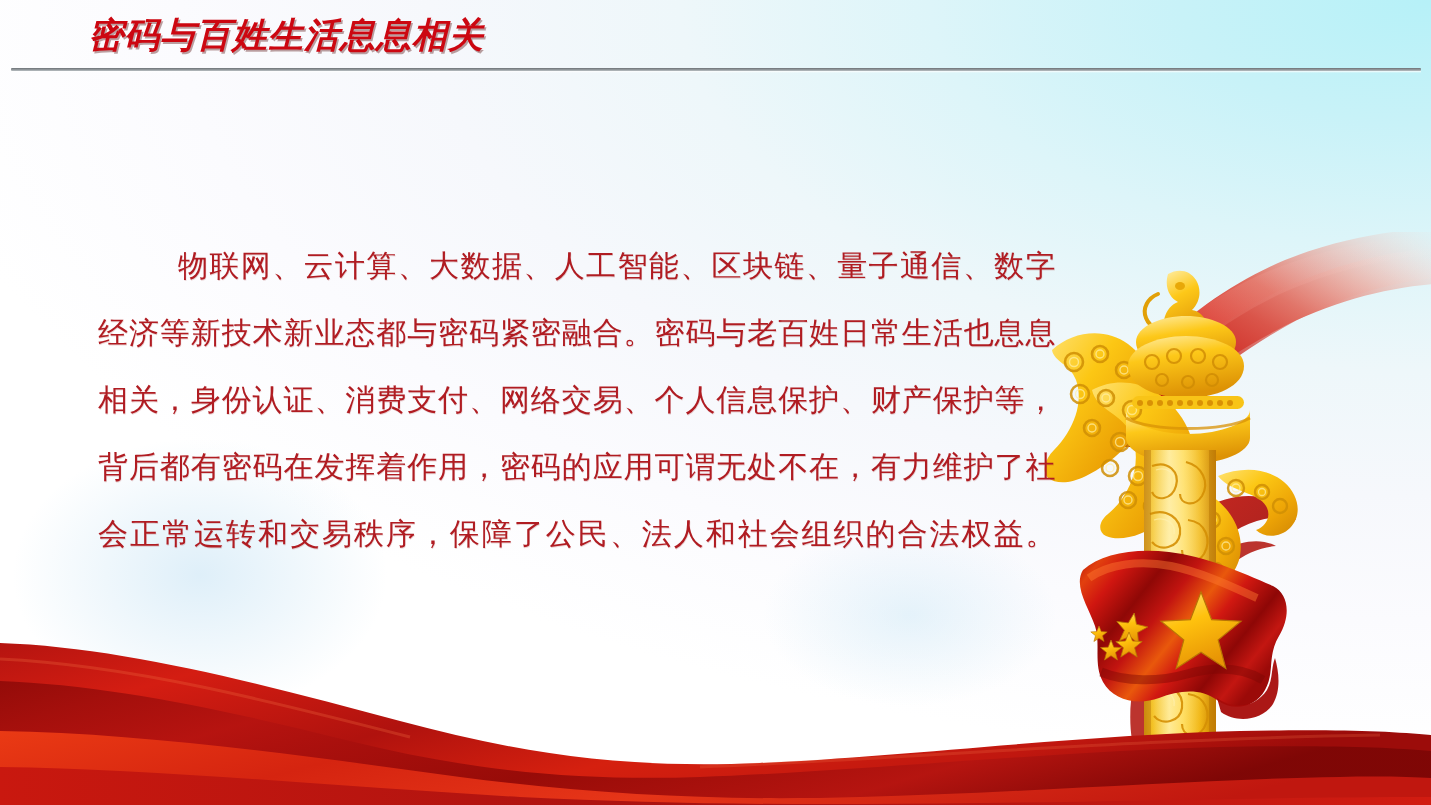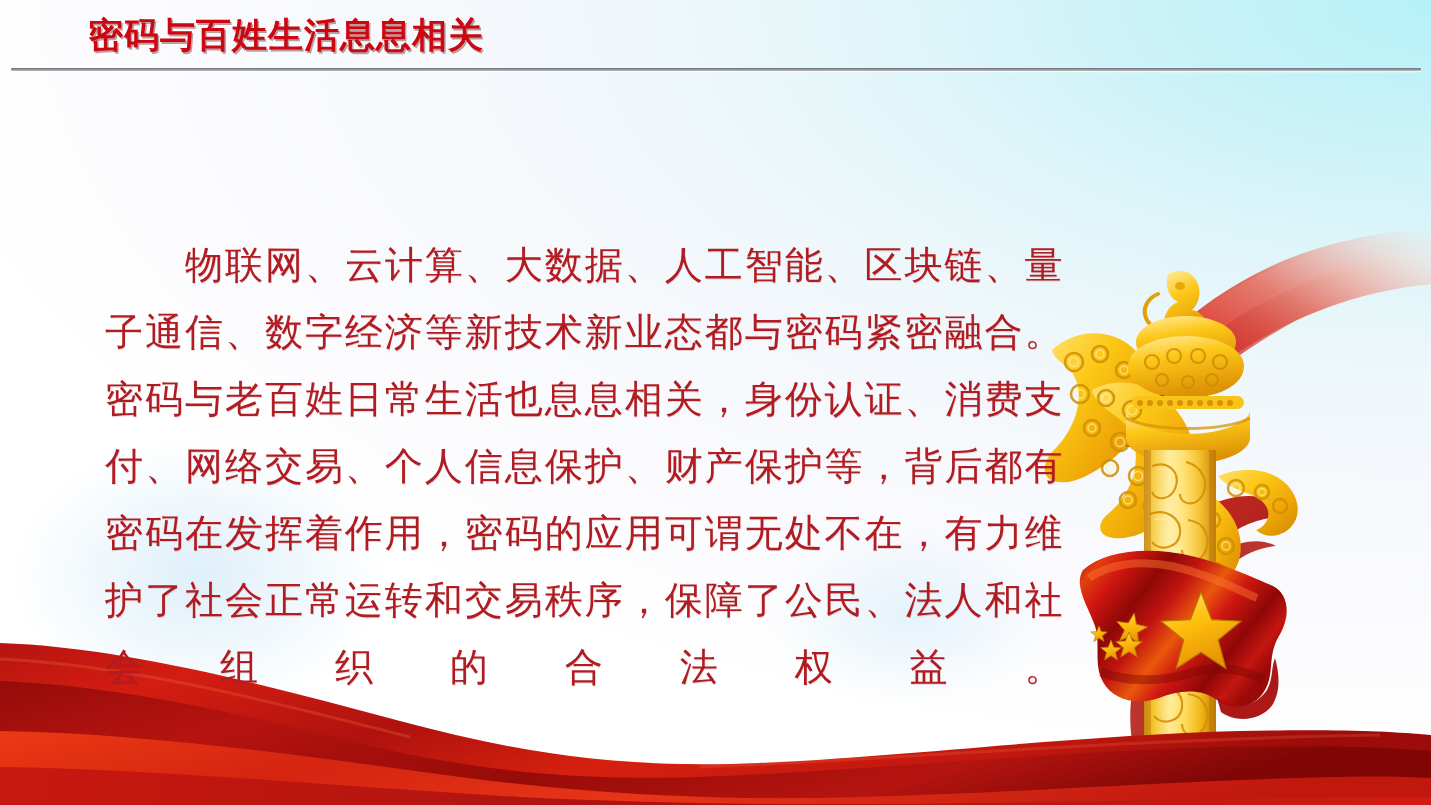--- a/index.html
+++ b/index.html
@@ -41,21 +41,21 @@
     left: 700px; bottom: 60px;
     width: 420px; height: 260px;
     background: radial-gradient(closest-side, rgba(205,232,246,0.5), rgba(205,232,246,0) 70%);
     pointer-events: none;
   }
 
   
   .header {
     position: absolute;
     left: 0; top: 0;
-    width: 1431px; height: 80px;
+    width: 1431px; height: 80px; font-style: italic;
   }
   .slide-title {
     position: absolute;
     left: 88px; top: 12px;
     font-size: 35px;
     font-weight: 700;
     letter-spacing: 1px;
     color: #cc0711;
     text-shadow: 1.5px 1.5px 0px rgba(90,20,20,0.40);
     white-space: nowrap;
@@ -71,25 +71,25 @@
   .title-rule-shine {
     position: absolute;
     left: 11px; top: 71px;
     width: 1410px; height: 2px;
     background: linear-gradient(to bottom, rgba(255,255,255,0.85), rgba(255,255,255,0));
   }
 
   
   .body-copy {
     position: absolute;
-    left: 105px;
+    left: 98px;
     top: 232px;
     width: 958px;
     color: #b01c22;
-    font-size: 38px;
+    font-size: 30px;
     line-height: 67px;
     text-align: justify;
     text-justify: inter-character;
     text-indent: 80px;
     font-weight: 500;
     letter-spacing: 0.5px;
     font-family: "Liberation Serif", "DejaVu Serif", serif;
     text-shadow: 0.5px 0.5px 0 rgba(150,30,30,0.18);
   }
   .body-copy::after {

